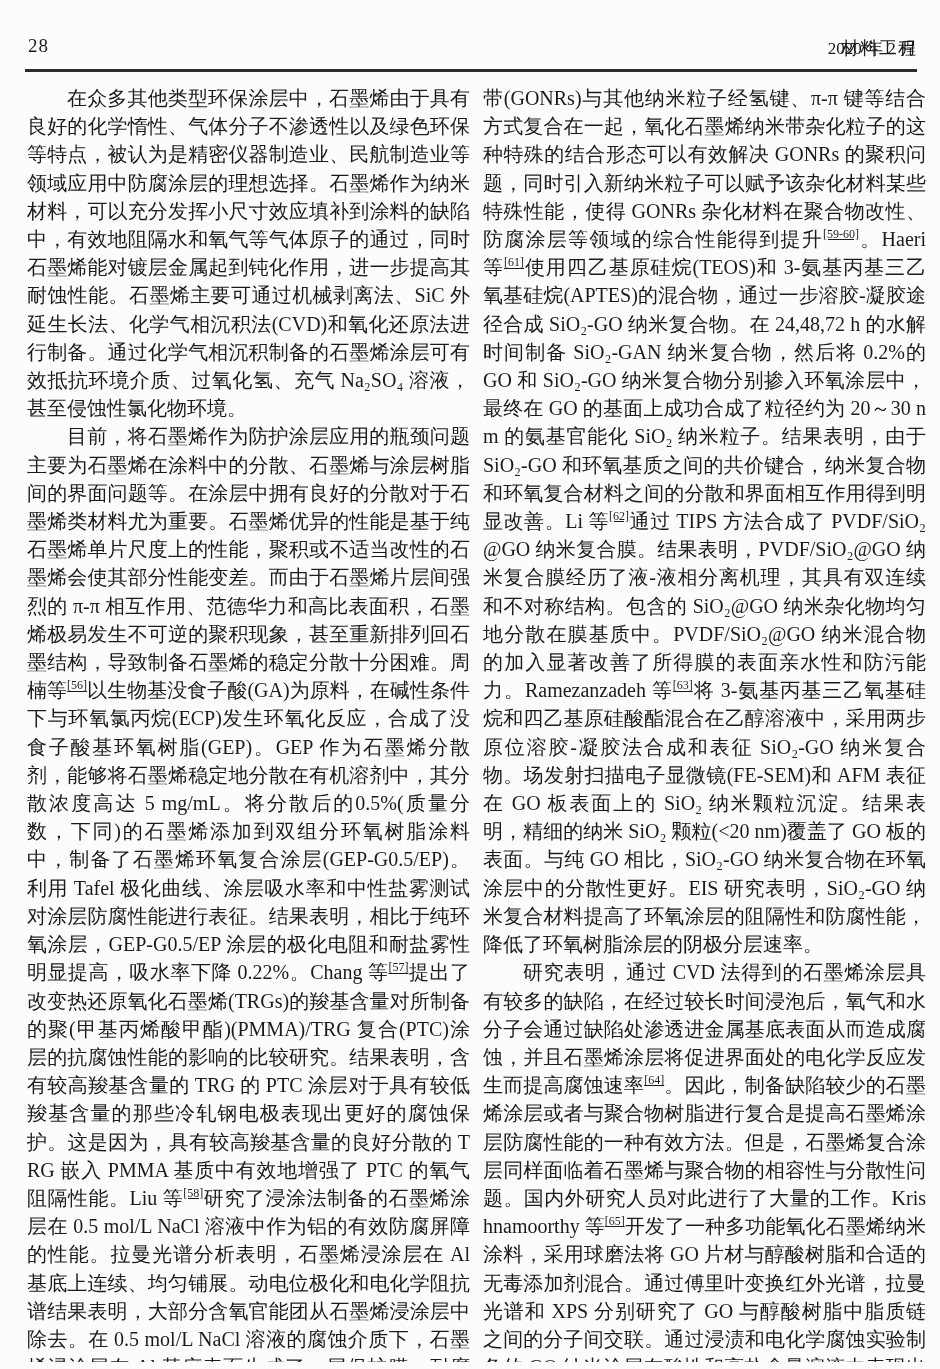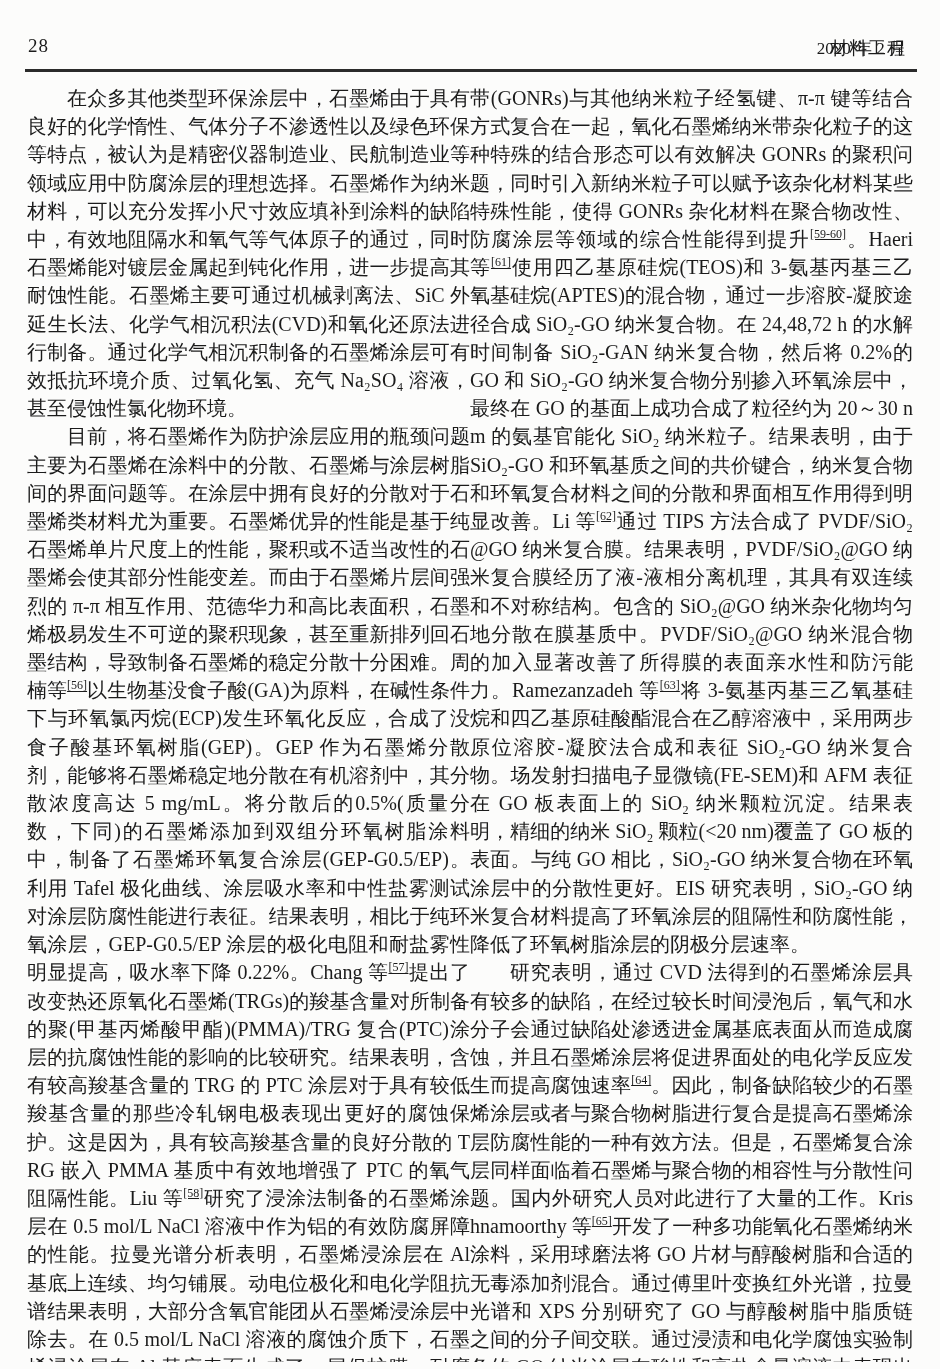--- a/index.html
+++ b/index.html
@@ -10,21 +10,21 @@
   }
   .page {
     position: relative;
     width: 940px; height: 1369px;
     background: #fcfcfb;
     color: #1b1b1b;
     overflow: hidden;
   }
   .page-header {
     position: absolute;
-    top: 35px; left: 27px; right: 34px;
+    top: 35px; left: 27px; right: 23px;
     height: 30px;
     font-size: 18px;
   }
   .page-number {
     position: absolute; left: 1px; top: 0;
     font-size: 19px; letter-spacing: 1px;
   }
   .journal-title {
     position: absolute; left: 0; right: 0; top: 1px;
     text-align: right;
@@ -38,20 +38,21 @@
     position: absolute;
     top: 69px; left: 25px;
     width: 892px; height: 0;
     border-top: 3px solid #2b2b2b;
   }
   .body-columns {
     position: absolute;
     top: 84px; left: 27px;
     width: 899px; height: 1278px;
     display: flex;
+    gap: 13px;
   }
   .text-column {
     width: 443px; height: 100%;
     overflow: hidden;
   }
   .para {
     margin: 0;
     font-size: 20px;
     line-height: 28.2px;
     text-align: justify;

